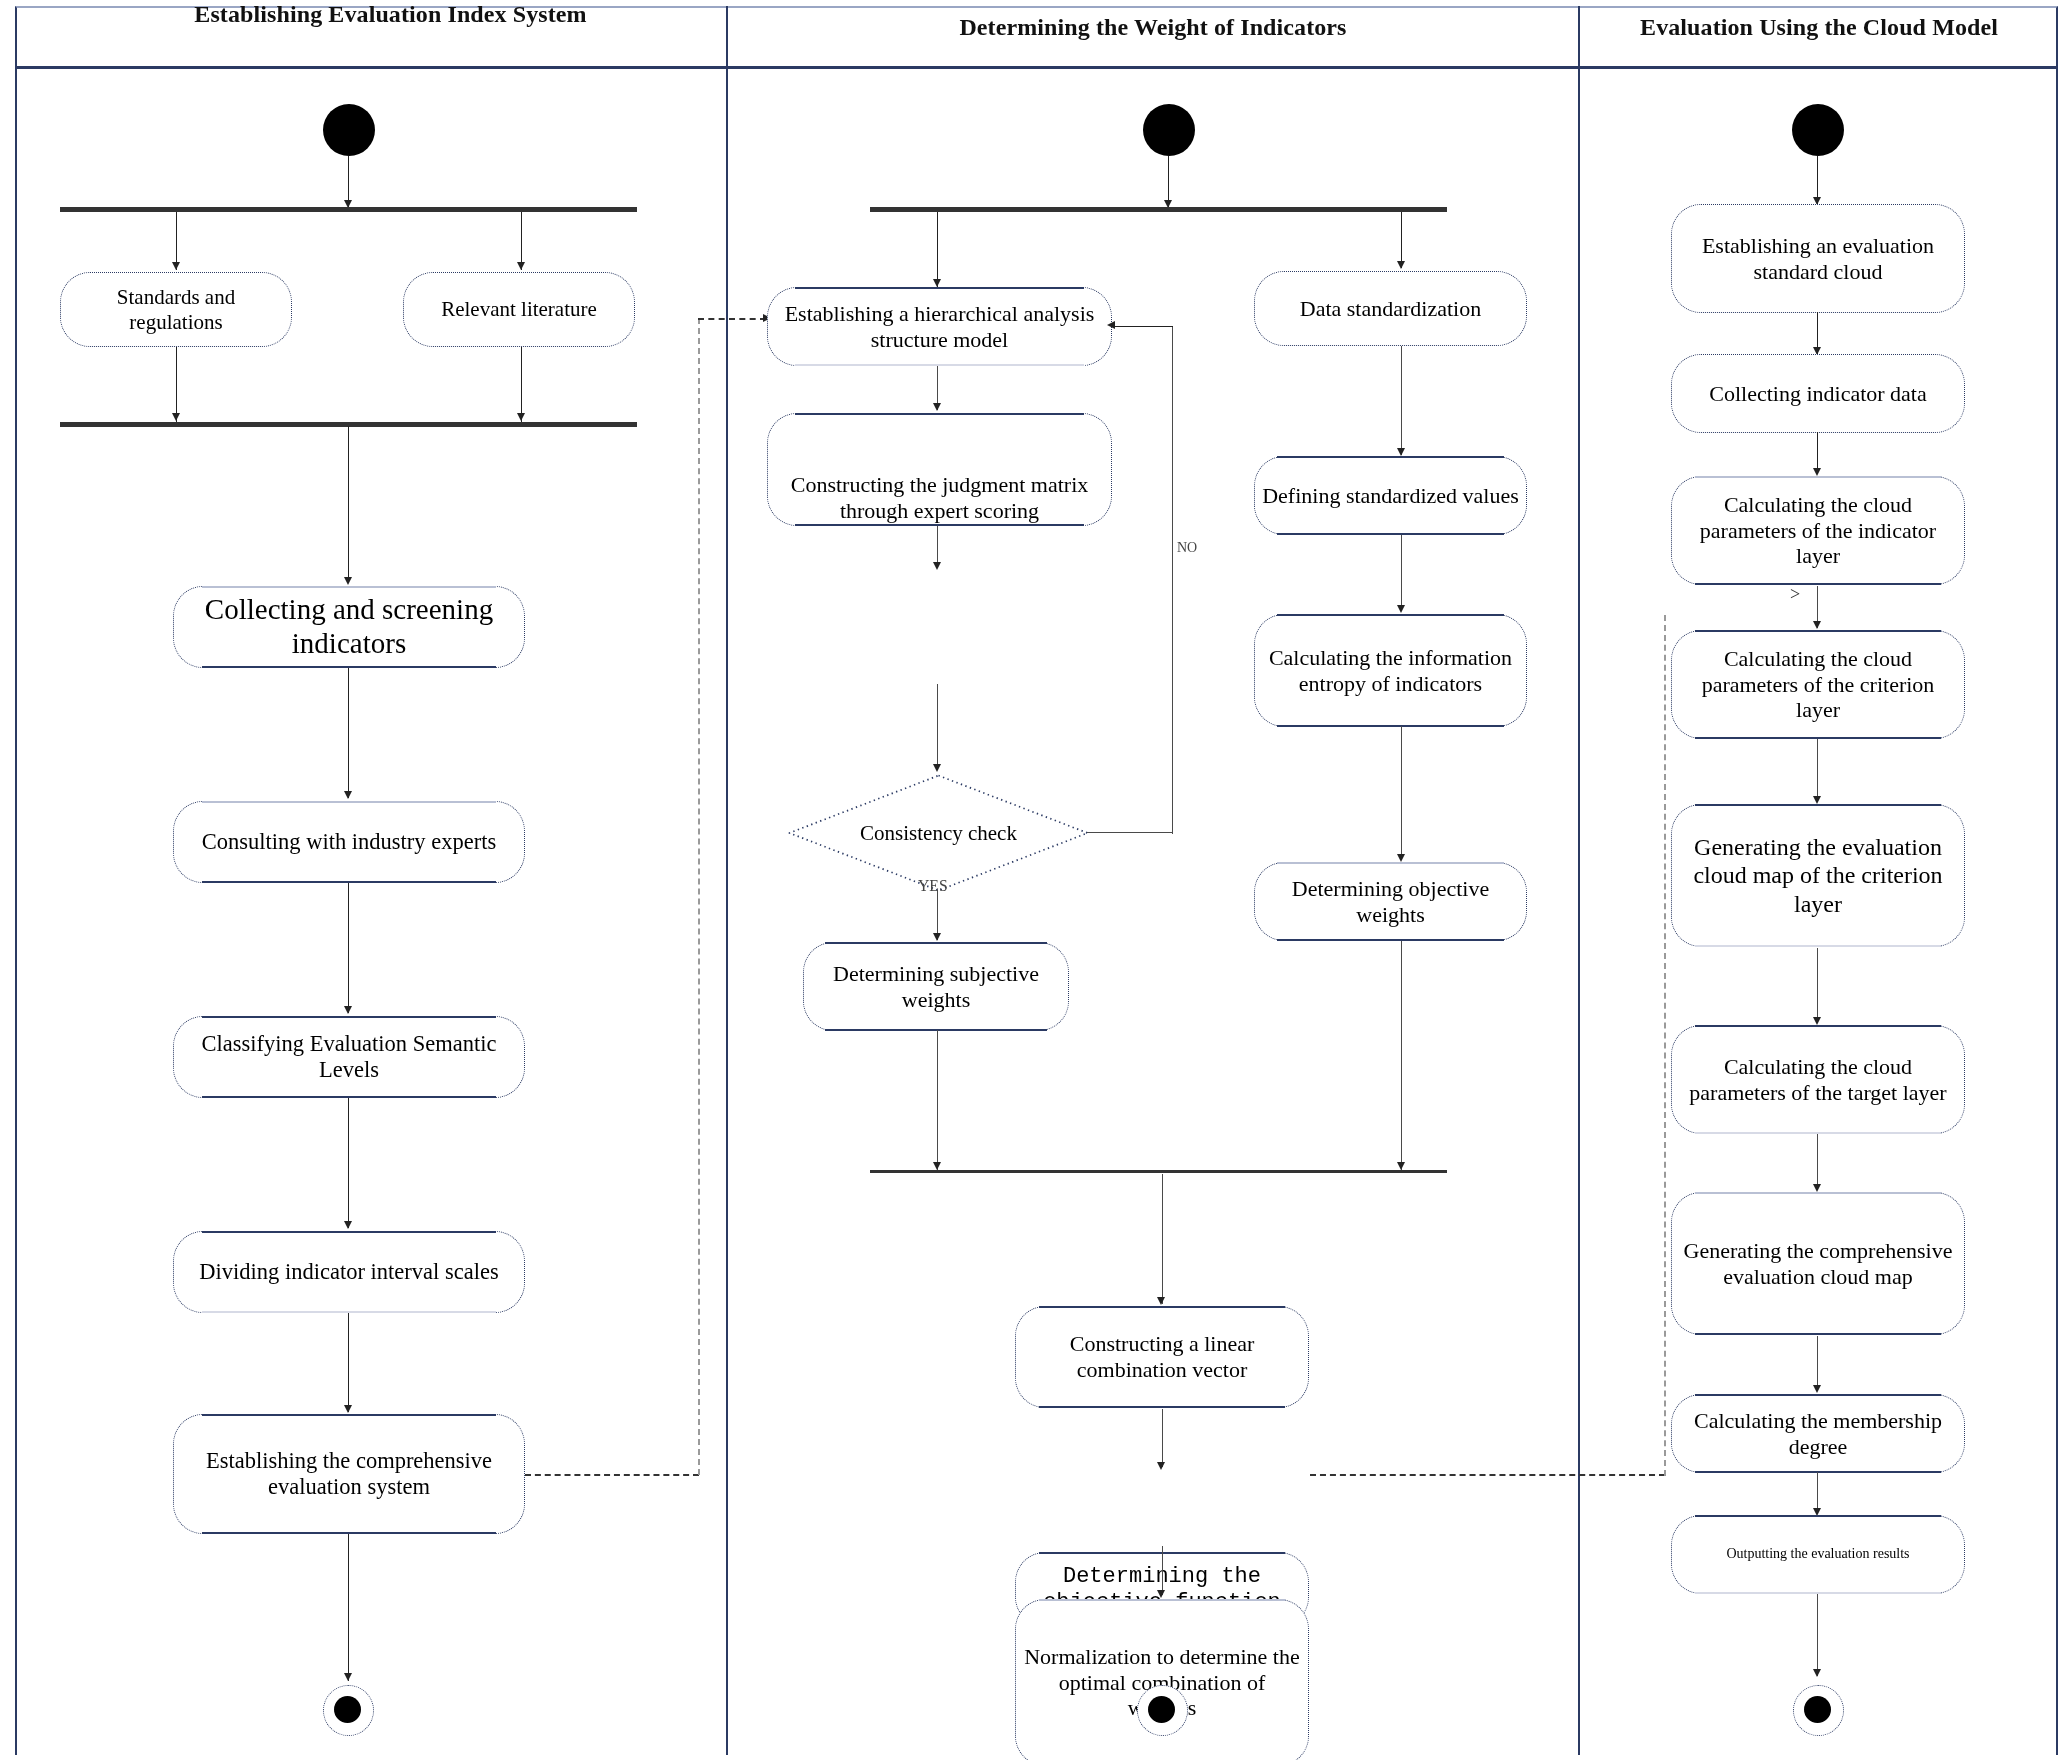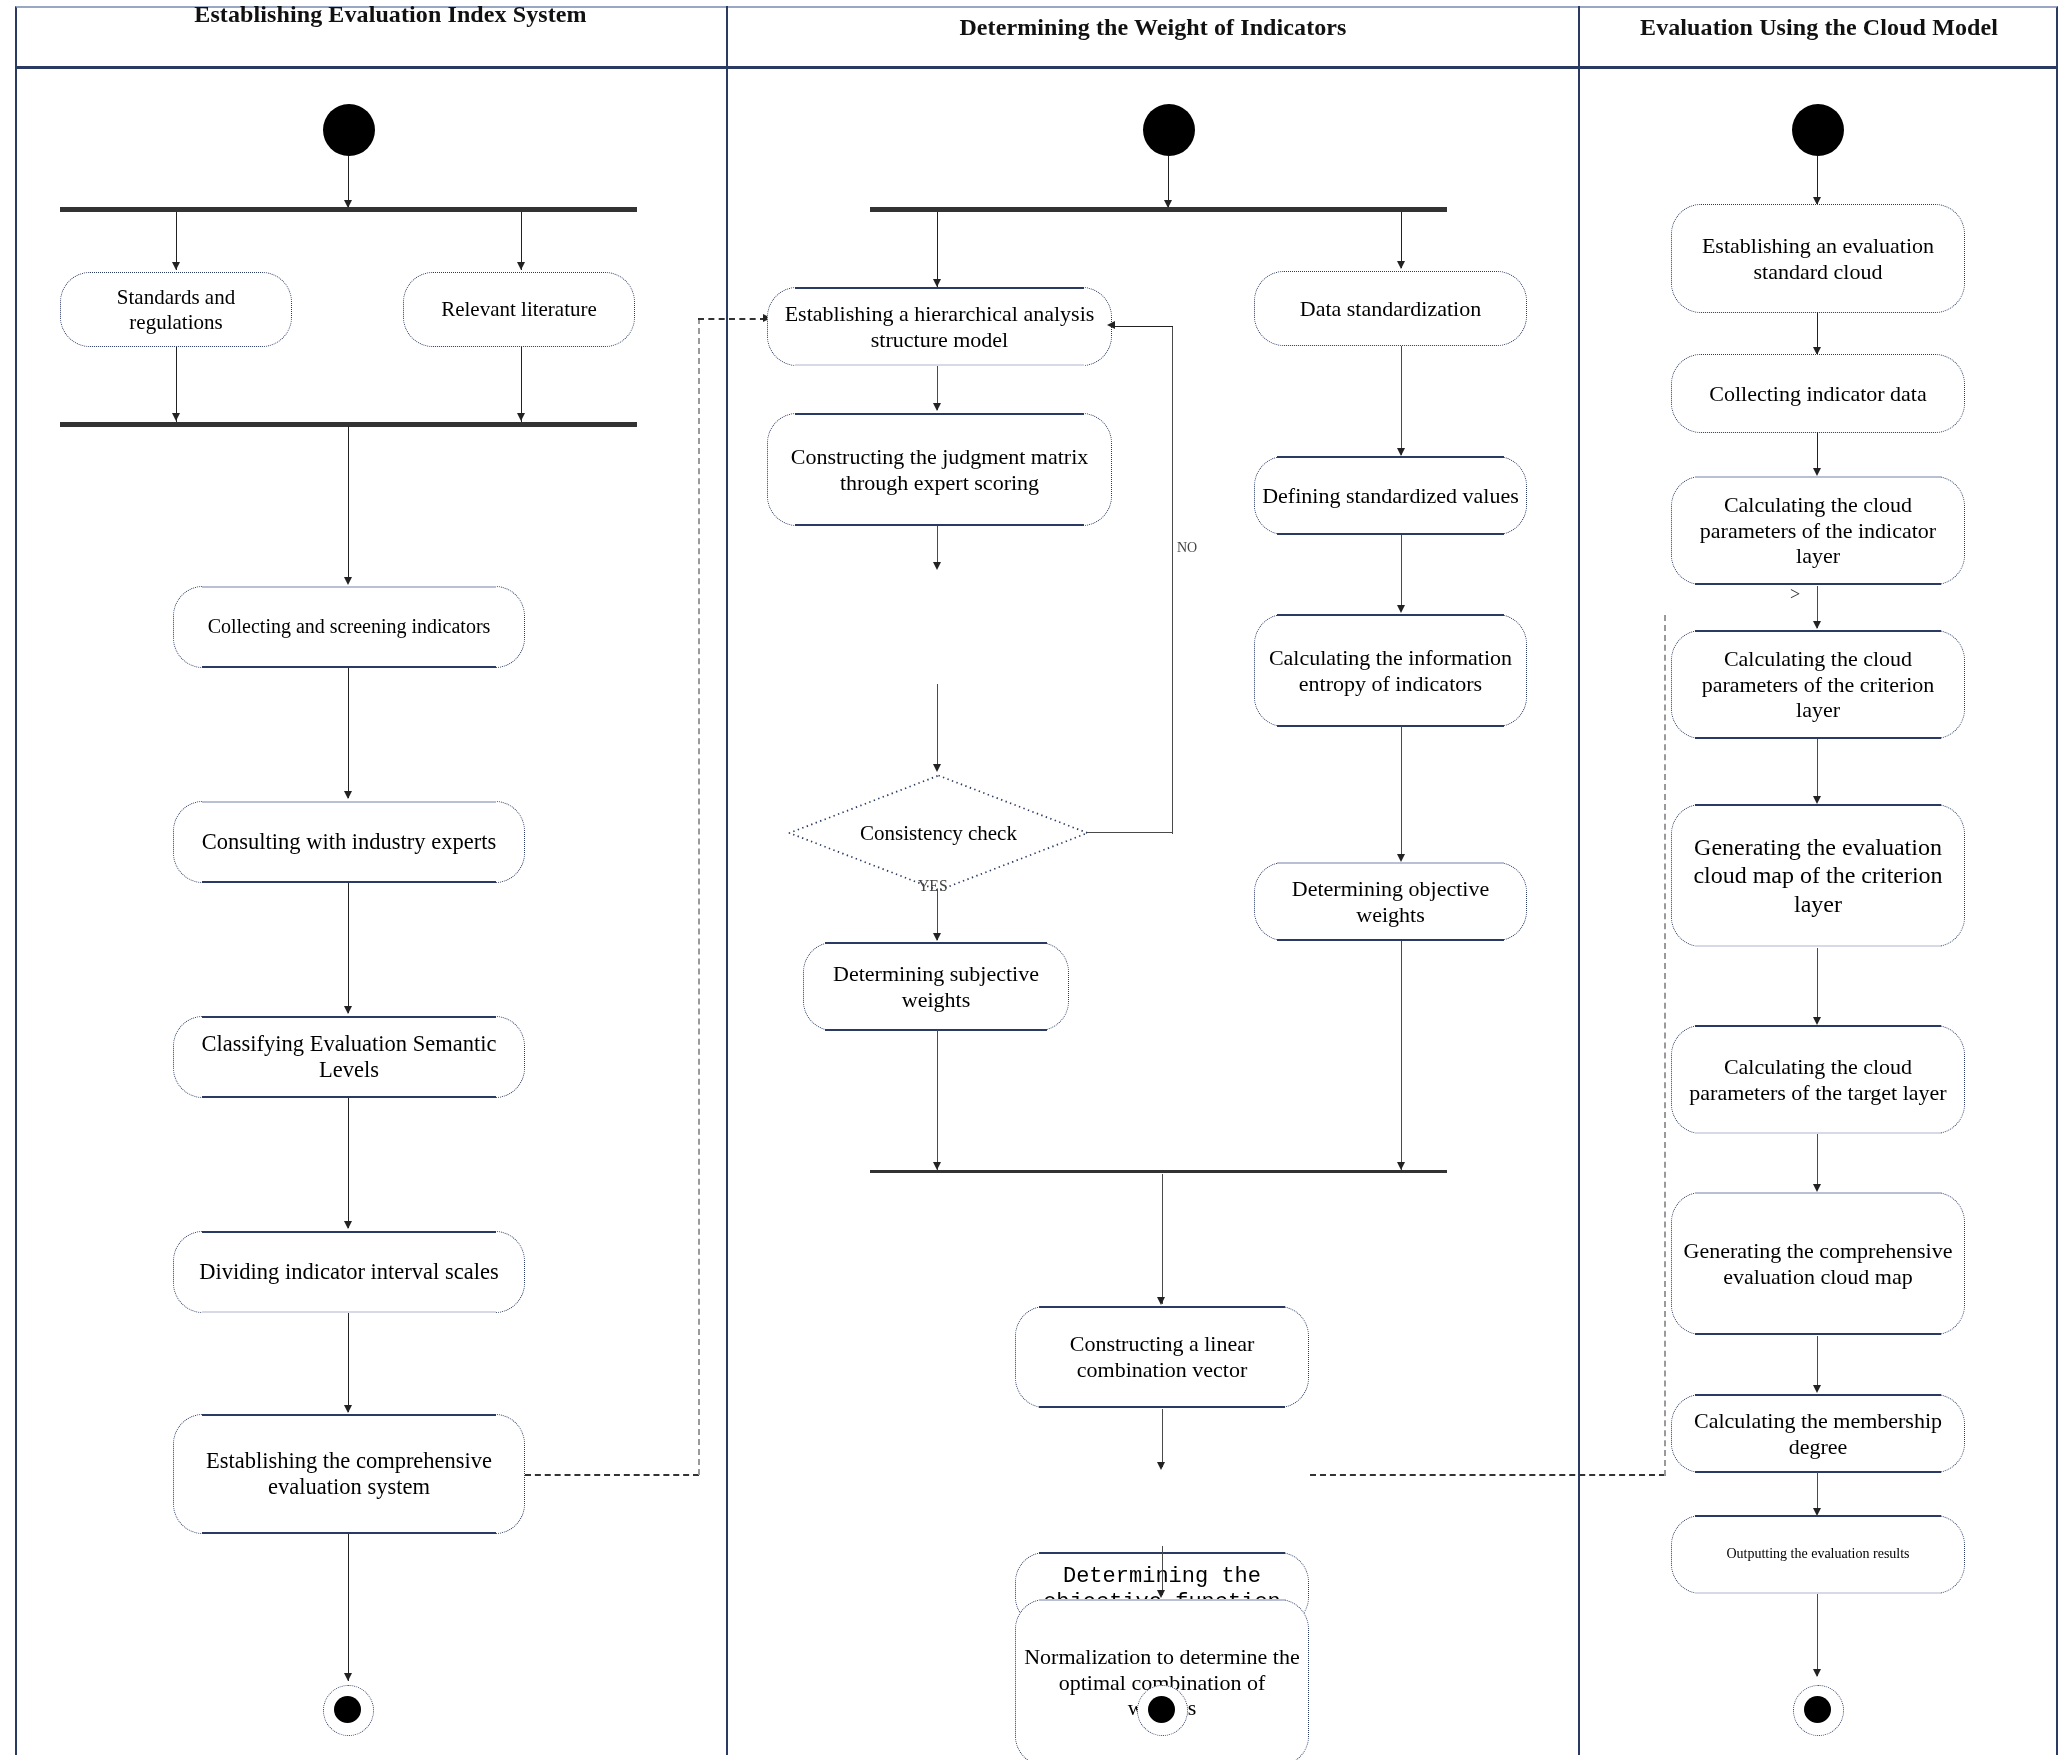--- a/index.html
+++ b/index.html
@@ -99,21 +99,21 @@
 
   <div class="vline dark" style="left:176px;top:347px;height:75px;"></div>
   <div class="arrow-d" style="left:172px;top:413px;"></div>
   <div class="vline dark" style="left:521px;top:347px;height:75px;"></div>
   <div class="arrow-d" style="left:517px;top:413px;"></div>
   <div class="bar" style="left:60px;top:422px;width:577px;"></div>
 
   <div class="vline dark" style="left:348px;top:426px;height:157px;"></div>
   <div class="arrow-d" style="left:344px;top:577px;"></div>
 
-  <div class="node faint" style="left:173px;top:586px;width:352px;height:82px;font-size:20px;">
+  <div class="node faint" style="left:173px;top:586px;width:352px;height:82px;font-size:29px;">
     <span class="lbl">Collecting and screening indicators</span>
   </div>
   <div class="vline dark" style="left:348px;top:668px;height:130px;"></div>
   <div class="arrow-d" style="left:344px;top:791px;"></div>
 
   <div class="node faint" style="left:173px;top:801px;width:352px;height:82px;font-size:22.5px;">
     <span class="lbl">Consulting with industry experts</span>
   </div>
   <div class="vline dark" style="left:348px;top:883px;height:130px;"></div>
   <div class="arrow-d" style="left:344px;top:1006px;"></div>
@@ -155,21 +155,21 @@
   <div class="vline dark" style="left:1401px;top:212px;height:56px;"></div>
   <div class="arrow-d" style="left:1397px;top:261px;"></div>
 
   <div class="node faint-b" style="left:767px;top:287px;width:345px;height:79px;font-size:22px;">
     <span class="lbl">Establishing a hierarchical analysis structure model</span>
   </div>
 
   <div class="vline" style="left:937px;top:366px;height:44px;"></div>
   <div class="arrow-d" style="left:933px;top:403px;"></div>
 
-  <div class="node" style="left:767px;top:413px;width:345px;height:113px;font-size:22px;">
+  <div class="node" style="left:767px;top:413px;width:345px;height:113px;font-size:22px;align-items:flex-end;">
     <span class="lbl">Constructing the judgment matrix through expert scoring</span>
   </div>
 
   <div class="vline" style="left:937px;top:526px;height:42px;"></div>
   <div class="arrow-d" style="left:933px;top:562px;"></div>
 
 
   <div class="vline" style="left:937px;top:684px;height:85px;"></div>
   <div class="arrow-d" style="left:933px;top:764px;"></div>
 

